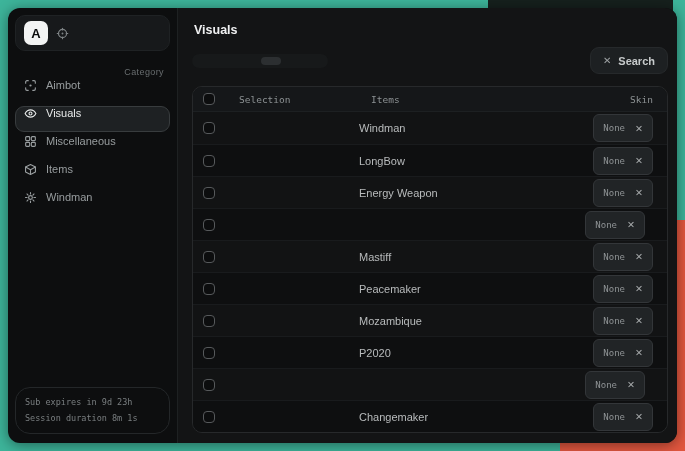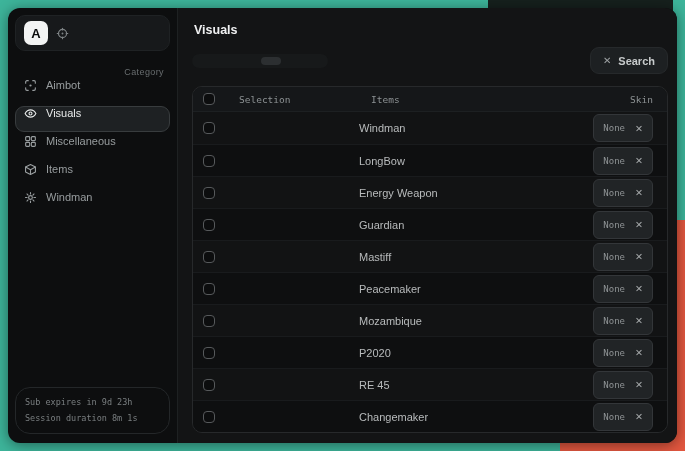--- a/index.html
+++ b/index.html
@@ -261,21 +261,20 @@
             <span></span>
             <span class="weapon">Energy Weapon</span>
             <span class="skin-badge">
               <span class="skin-text">None</span>
               <span class="badge-x">✕</span>
             </span>
           </div>
           <div class="trow">
             <span class="checkbox"></span>
             <span></span>
-            <span class="weapon">Guardian</span>
             <span class="skin-badge">
               <span class="skin-text">None</span>
               <span class="badge-x">✕</span>
             </span>
           </div>
           <div class="trow">
             <span class="checkbox"></span>
             <span></span>
             <span class="weapon">Mastiff</span>
             <span class="skin-badge">
@@ -306,21 +305,20 @@
             <span></span>
             <span class="weapon">P2020</span>
             <span class="skin-badge">
               <span class="skin-text">None</span>
               <span class="badge-x">✕</span>
             </span>
           </div>
           <div class="trow">
             <span class="checkbox"></span>
             <span></span>
-            <span class="weapon">RE 45</span>
             <span class="skin-badge">
               <span class="skin-text">None</span>
               <span class="badge-x">✕</span>
             </span>
           </div>
           <div class="trow">
             <span class="checkbox"></span>
             <span></span>
             <span class="weapon">Changemaker</span>
             <span class="skin-badge">

